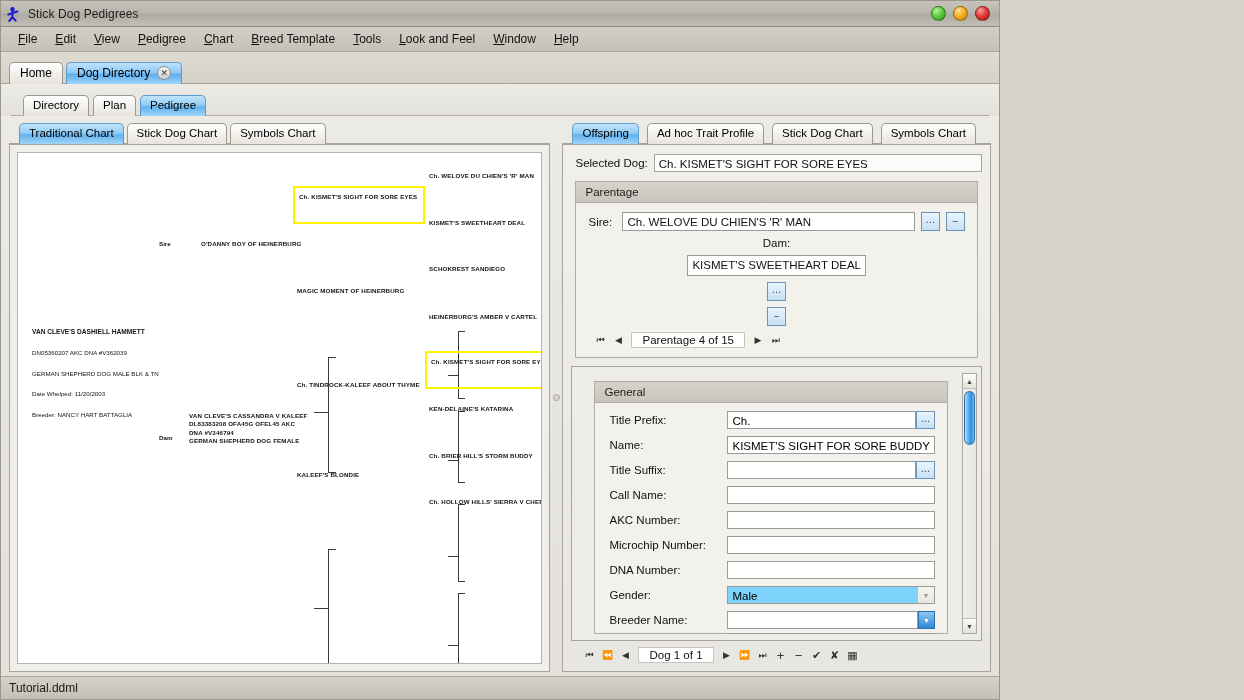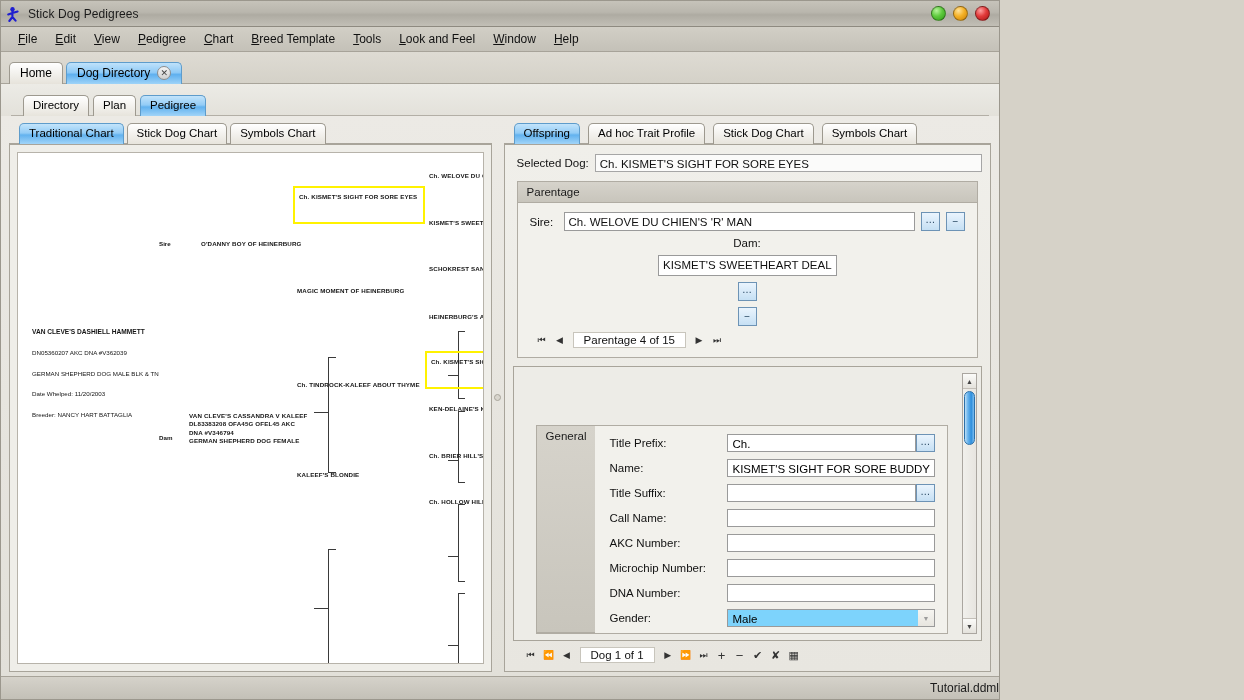--- a/index.html
+++ b/index.html
@@ -256,21 +256,21 @@
     display: flex; min-height: 0;
     padding: 6px 4px 6px 6px; box-sizing: border-box;
   }
   .details-inner {
     flex: 1; display: flex; flex-direction: column; min-height: 0; overflow: hidden;
     padding: 8px 10px 0 16px; box-sizing: border-box;
   }
   .gen-group {
     border: 1px solid #b0aca3;
     background: #f2f1ec;
-    display: flex; min-height: 0; flex: 1; margin-top: 44px;
+    display: flex; flex-direction: column; min-height: 0; flex: 1;
   }
   .gen-rows { padding: 8px 12px 0 14px; }
   .gen-row { display: flex; align-items: center; margin-bottom: 7px; }
   .gen-lbl { width: 118px; font-size: 11.5px; color: #111; flex: none; }
   .gen-field { flex: 1; display: flex; align-items: center; }
   .gen-input {
     flex: 1; height: 18px; line-height: 18px;
     border: 1px solid #9a9a9a; background: #fff;
     font-size: 11.5px; padding: 0 4px; box-sizing: border-box;
     overflow: hidden; white-space: nowrap;
@@ -322,21 +322,21 @@
     background: linear-gradient(90deg,#bfe0f7 0%, #6db6ee 30%, #2e8fdd 70%, #7dbef0 100%);
   }
 
   
   .statusbar {
     height: 22px; min-height: 22px;
     background: linear-gradient(#d5d2ca, #c3c0b7);
     border-top: 1px solid #a7a399;
     display: flex; align-items: center;
     padding-left: 8px;
-    font-size: 12px; color: #1a1a1a; justify-content: flex-end;
+    font-size: 12px; color: #1a1a1a;
   }
 </style>
 </head>
 <body>
 
 <div class="app">
 
   <div class="titlebar">
     <span class="app-icon">
       <svg width="18" height="18" viewBox="0 0 18 18">

